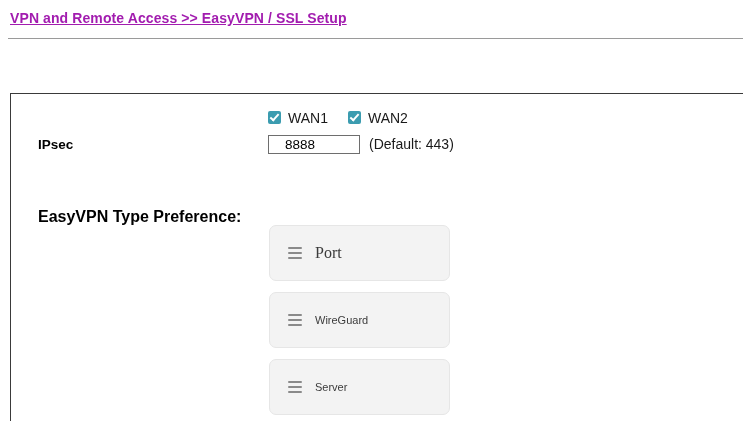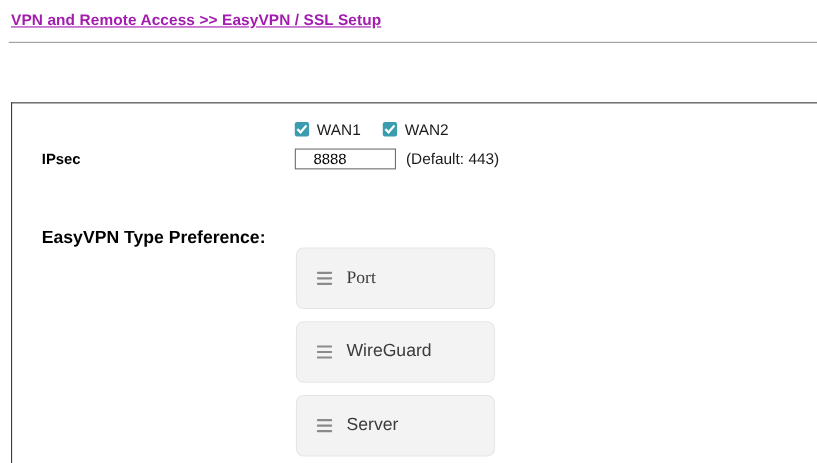--- a/index.html
+++ b/index.html
@@ -206,21 +206,21 @@
   }
   .drag-handle span {
     display: block;
     height: 2px;
     width: 100%;
     background: #8a8a8a;
     border-radius: 1px;
   }
 
   .pref-name {
-    font-size: 16px;
+    font-size: 11px;
     color: #3b3b3b;
     line-height: 1;
   }
   .pref-name.serif {
     font-family: "Liberation Serif", serif;
     font-size: 16px;
   }
 </style>
 </head>
 <body>

